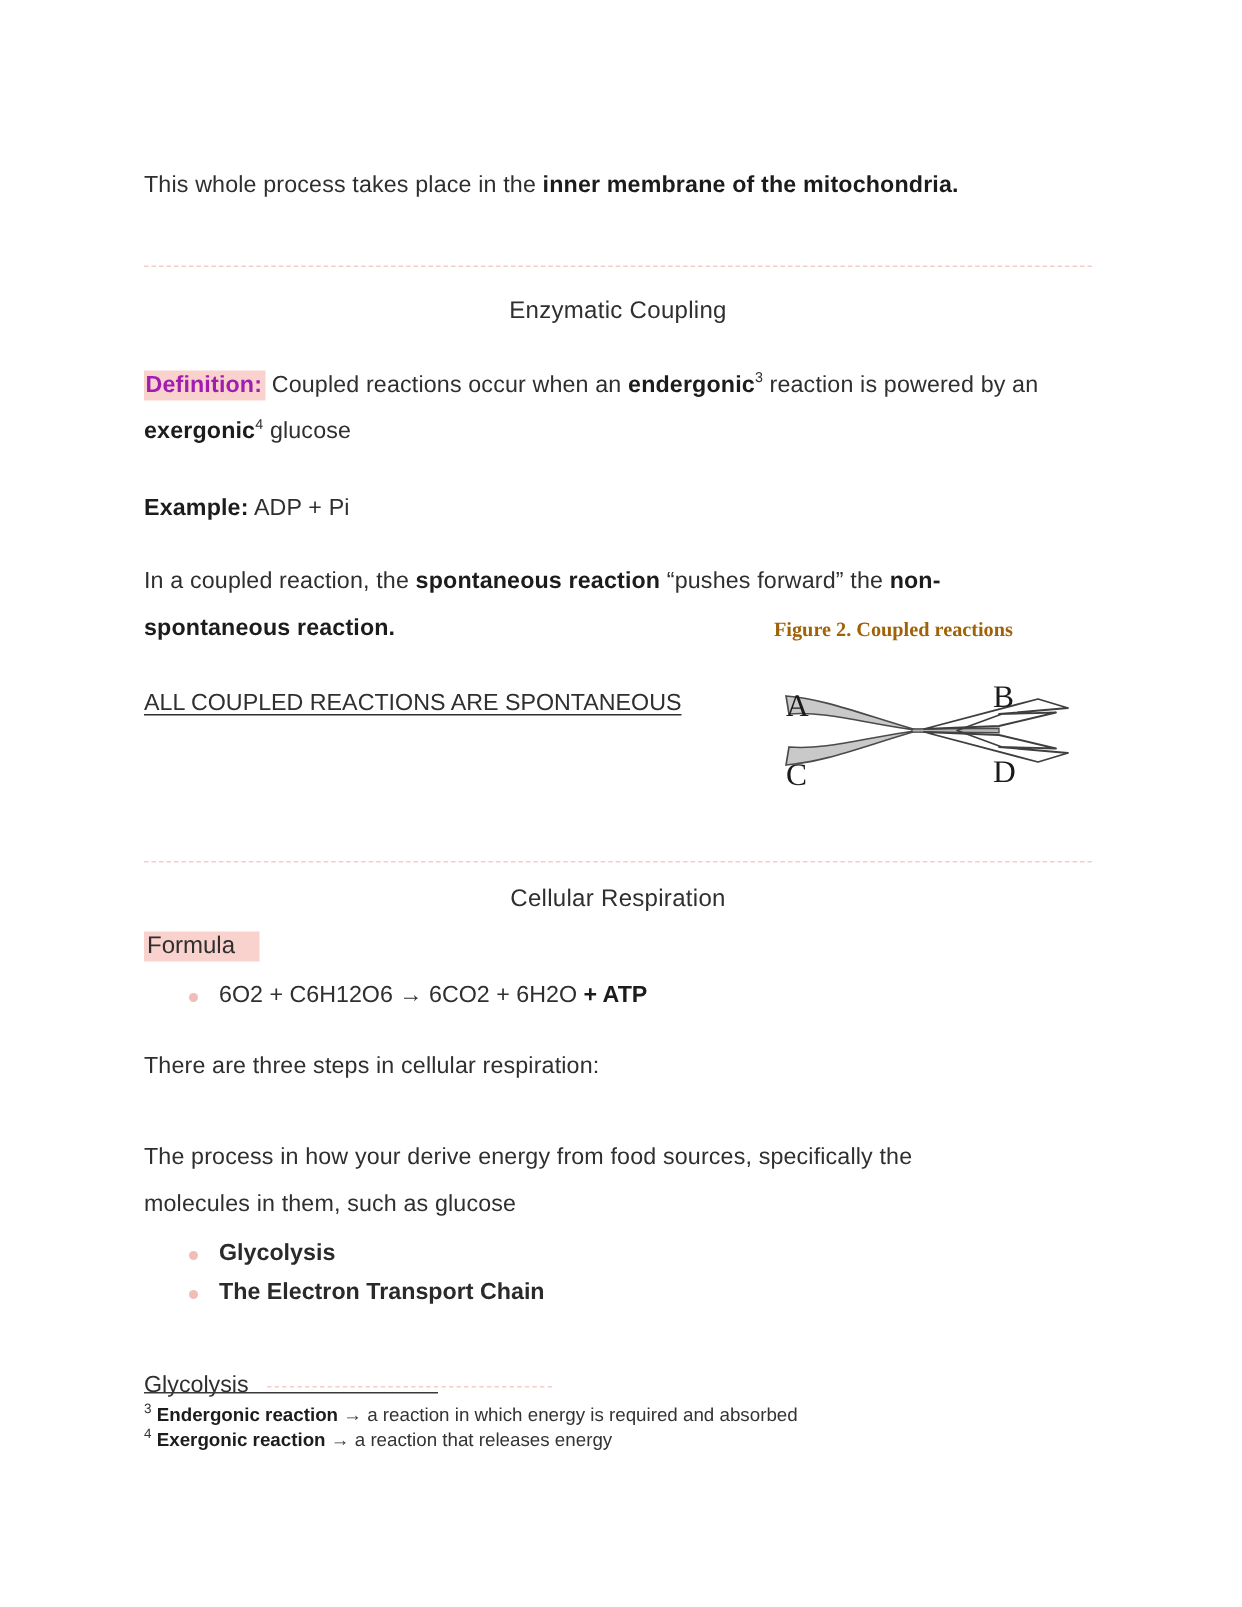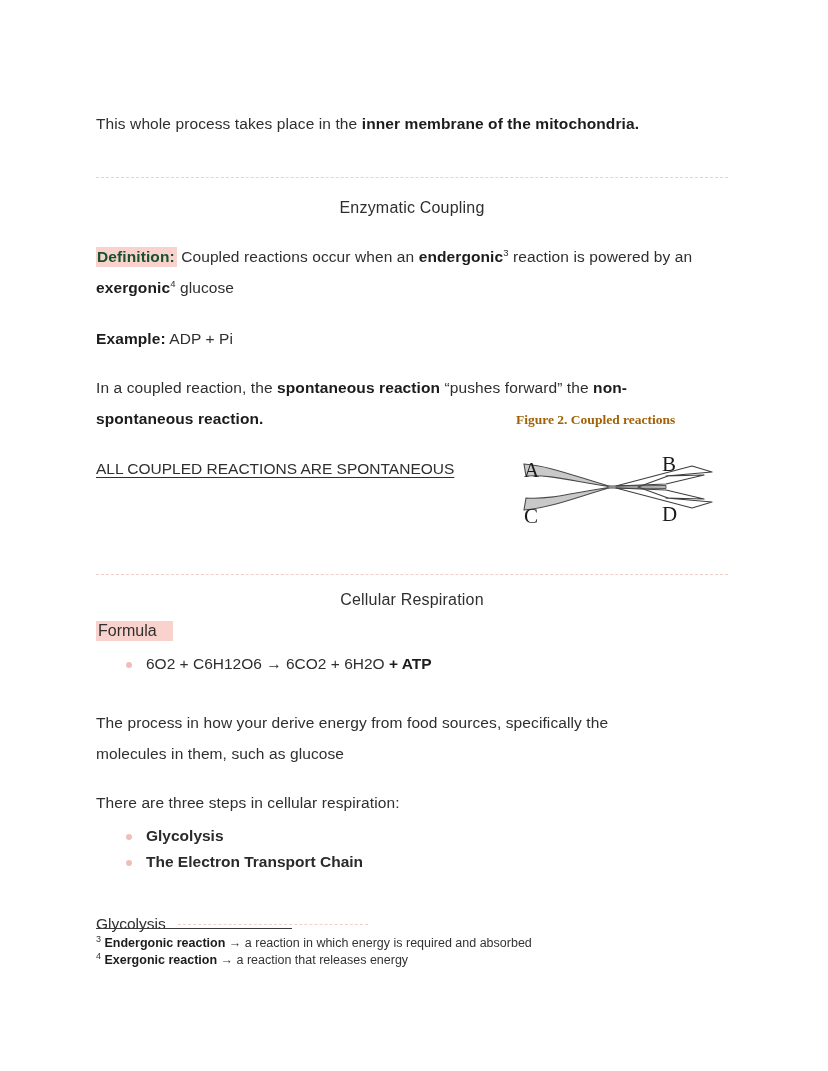--- a/index.html
+++ b/index.html
@@ -27,21 +27,21 @@
   .para {
     font-size: 15.5px;
     line-height: 31px;
     color: #2f2f2f;
     letter-spacing: 0.1px;
   }
   .b { font-weight: bold; color: #1c1c1c; }
   .hl {
     background: #f9d2cd;
     font-weight: bold;
-    color: #14532d;
+    color: #a21caf;
     padding: 1px 2px 2px 1px;
   }
   .hl-plain {
     background: #f9d2cd;
     color: #2f2f2f;
     padding: 1px 16px 2px 2px;
   }
   sup {
     font-size: 9.5px;
     vertical-align: super;
@@ -213,23 +213,23 @@
     <p style="margin:13px 0 0 0;">
       <span class="hl-plain">Formula</span>
     </p>
 
     <ul class="bullets" style="margin-top:11px;">
       <li>
         <span>6O2 + C6H12O6 → 6CO2 + 6H2O </span><span class="b">+ ATP</span>
       </li>
     </ul>
 
+    <p class="para" style="margin:18px 0 0 0;">There are three steps in cellular respiration:</p>
+
     <p class="para" style="margin:30px 0 0 0; width:580px;">The process in how your derive energy from food sources, specifically the molecules in them, such as glucose</p>
-
-    <p class="para" style="margin:18px 0 0 0;">There are three steps in cellular respiration:</p>
 
     <ul class="bullets" style="margin-top:5px;">
       <li class="semi" style="line-height:26px;">Glycolysis</li>
       <li class="semi" style="line-height:26px;">The Electron Transport Chain</li>
     </ul>
 
     <div class="glyco-row" style="margin-top:40px;">
       <span class="glyco-label">Glycolysis</span>
       <span class="glyco-dash"></span>
     </div>

